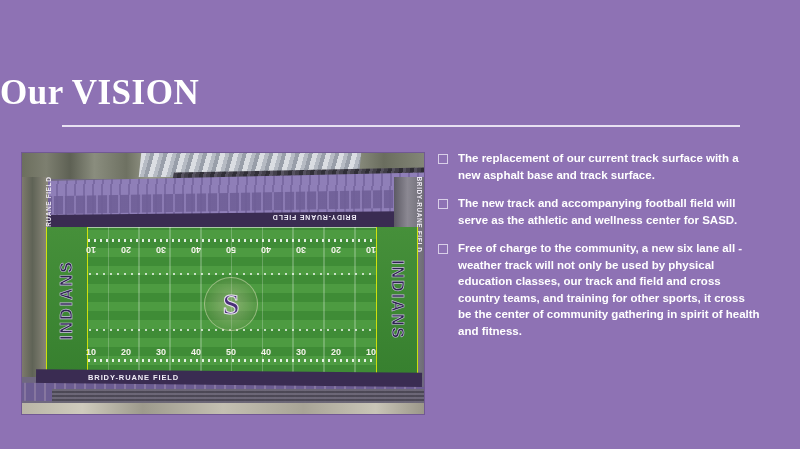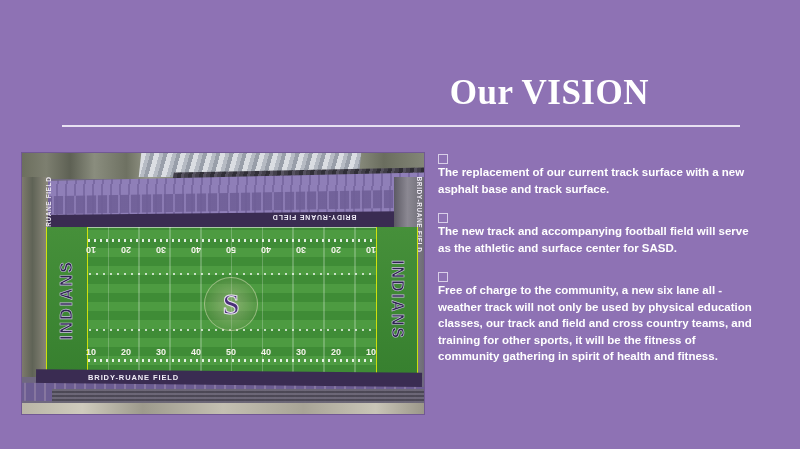--- a/index.html
+++ b/index.html
@@ -20,21 +20,21 @@
     background: #8e72b4;
     overflow: hidden;
   }
 
   
   .title {
     position: absolute;
     left: 0;
     top: 50px;
     width: 649px;
-    text-align: right;
+    text-align: left;
     font-family: "Liberation Serif", serif;
     font-weight: bold;
     font-size: 35px;
     letter-spacing: 0.5px;
     color: #ffffff;
     line-height: 40px;
     white-space: pre;
   }
 
   
@@ -279,21 +279,20 @@
   .bullets {
     position: absolute;
     left: 438px;
     top: 150px;
     width: 322px;
   }
   .bullet {
     display: flex;
     align-items: flex-start;
     margin-bottom: 12px;
-    flex-direction: column;
   }
   .bullet-box {
     flex: 0 0 auto;
     width: 8px;
     height: 8px;
     margin-top: 4px;
     margin-right: 10px;
     border: 1.3px solid #d9cfe8;
     background: transparent;
   }
@@ -382,24 +381,24 @@
 
   <div class="bullets">
 
     <div class="bullet">
       <span class="bullet-box"></span>
       <span class="bullet-text">The replacement of our current track surface with a new asphalt base and track surface.</span>
     </div>
 
     <div class="bullet">
       <span class="bullet-box"></span>
-      <span class="bullet-text">The new track and accompanying football field will serve as the athletic and surface center for SASD.</span>
+      <span class="bullet-text">The new track and accompanying football field will serve as the athletic and wellness center for SASD.</span>
     </div>
 
 
     <div class="bullet">
       <span class="bullet-box"></span>
-      <span class="bullet-text">Free of charge to the community, a new six lane all - weather track will not only be used by physical education classes, our track and field and cross country teams, and training for other sports, it will be the fitness of community gathering in spirit of health and fitness.</span>
+      <span class="bullet-text">Free of charge to the community, a new six lane all - weather track will not only be used by physical education classes, our track and field and cross country teams, and training for other sports, it cross be the center of community gathering in spirit of health and fitness.</span>
     </div>
 
   </div>
 
 </div>
 
 </body></html>

